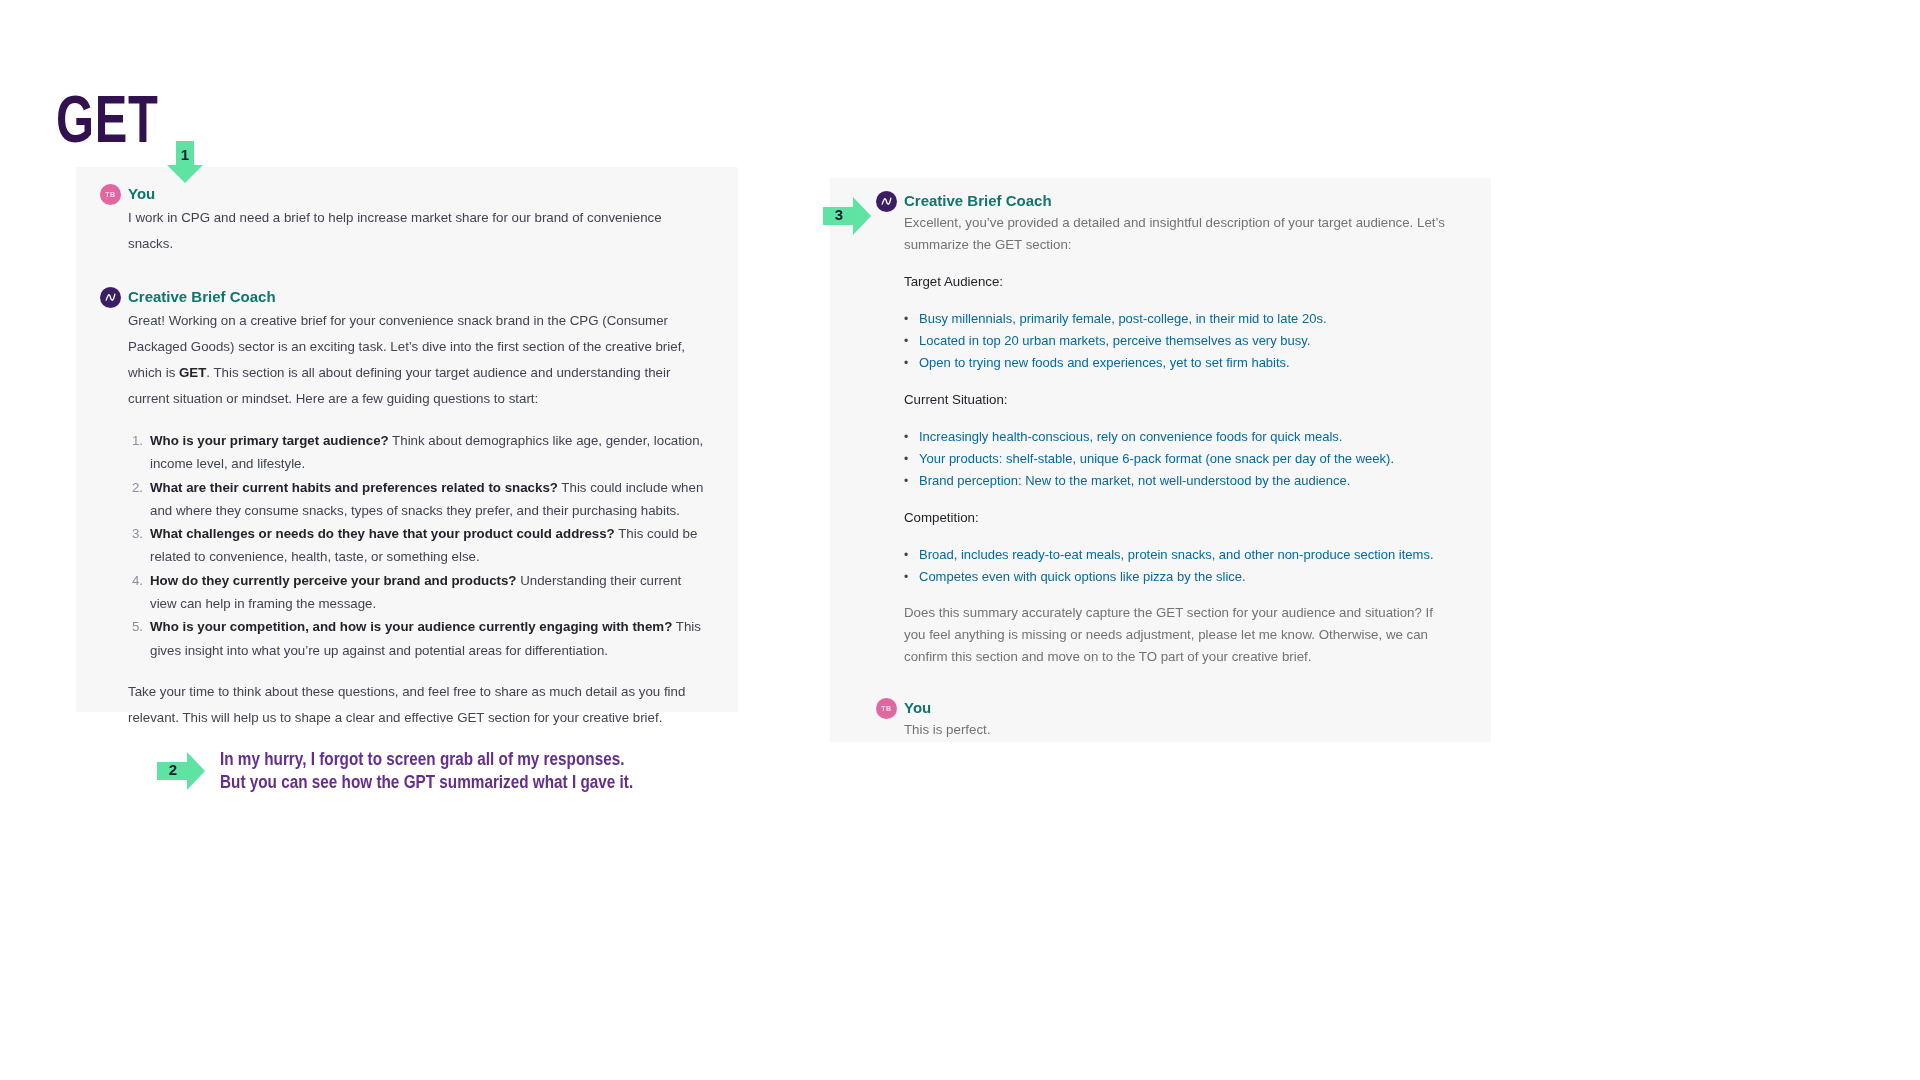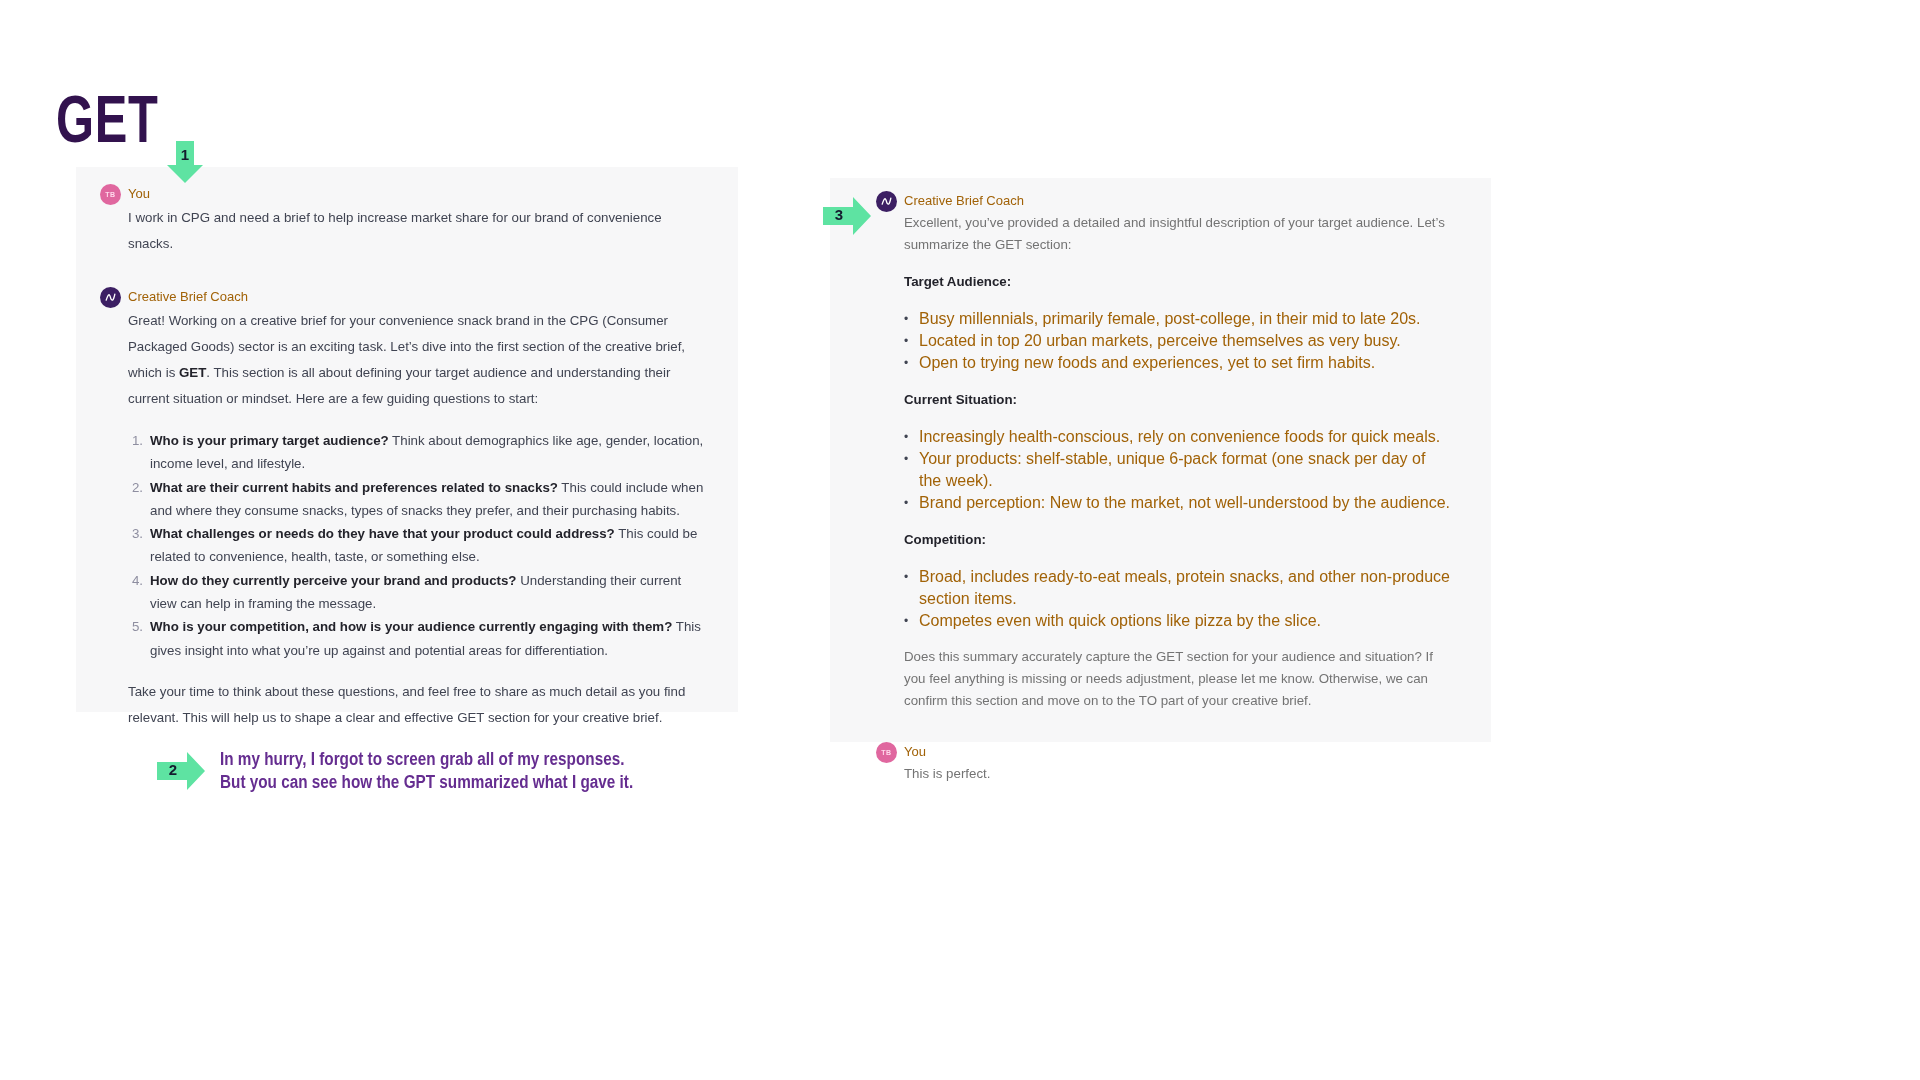--- a/index.html
+++ b/index.html
@@ -39,46 +39,46 @@
     width: 21px; height: 21px; border-radius: 50%;
     flex: 0 0 21px; margin-right: 7px; margin-top: 0px;
     display: flex; align-items: center; justify-content: center;
     overflow: hidden;
   }
   .avatar.user  { background: #e0679f; color: #ffd9ec; font-size: 7px; font-weight: bold; letter-spacing: 0.5px; }
   .avatar.coach { background: #3c1f63; }
 
   .msg-body { flex: 1; min-width: 0; }
   .msg-author {
-    font-weight: normal; font-size: 13px; color: #a16207;
+    font-weight: bold; font-size: 15px; color: #0f766e;
     line-height: 20px; margin-bottom: 1px;
   }
   .msg-text {
     font-size: 13.3px; color: #404452; line-height: 26px;
   }
   .bold-inline { font-weight: bold; color: #23232b; }
 
   
   .qlist { margin: 17px 0 0 0; padding: 0; list-style: none; }
   .qitem { display: flex; font-size: 13.3px; line-height: 23.3px; color: #404452; }
   .qnum  { flex: 0 0 18px; text-align: right; margin-right: 7px; margin-left: -3px; color: #8e8ea0; }
   .qtext { flex: 1; }
 
   .outro { margin-top: 17px; }
 
   
   .msg-text-r { font-size: 13.3px; color: #737373; line-height: 22px; }
   .section-heading {
-    font-weight: bold; font-size: 13.3px; color: #23232b;
+    font-weight: normal; font-size: 13.3px; color: #23232b;
     margin: 16px 0 16px 0; line-height: 20px;
   }
   .blist { margin: 0; padding: 0; list-style: none; }
   .bitem {
     position: relative; padding-left: 15px;
-    font-size: 16px; line-height: 22px; color: #a16207;
+    font-size: 13px; line-height: 22px; color: #0369a1;
   }
   .bitem::before {
     content: "\2022";
     position: absolute; left: 0px; top: 0px;
     font-size: 12px; color: #404452;
   }
   .outro-r { margin-top: 14px; }
 
   
   .callout { position: absolute; }

